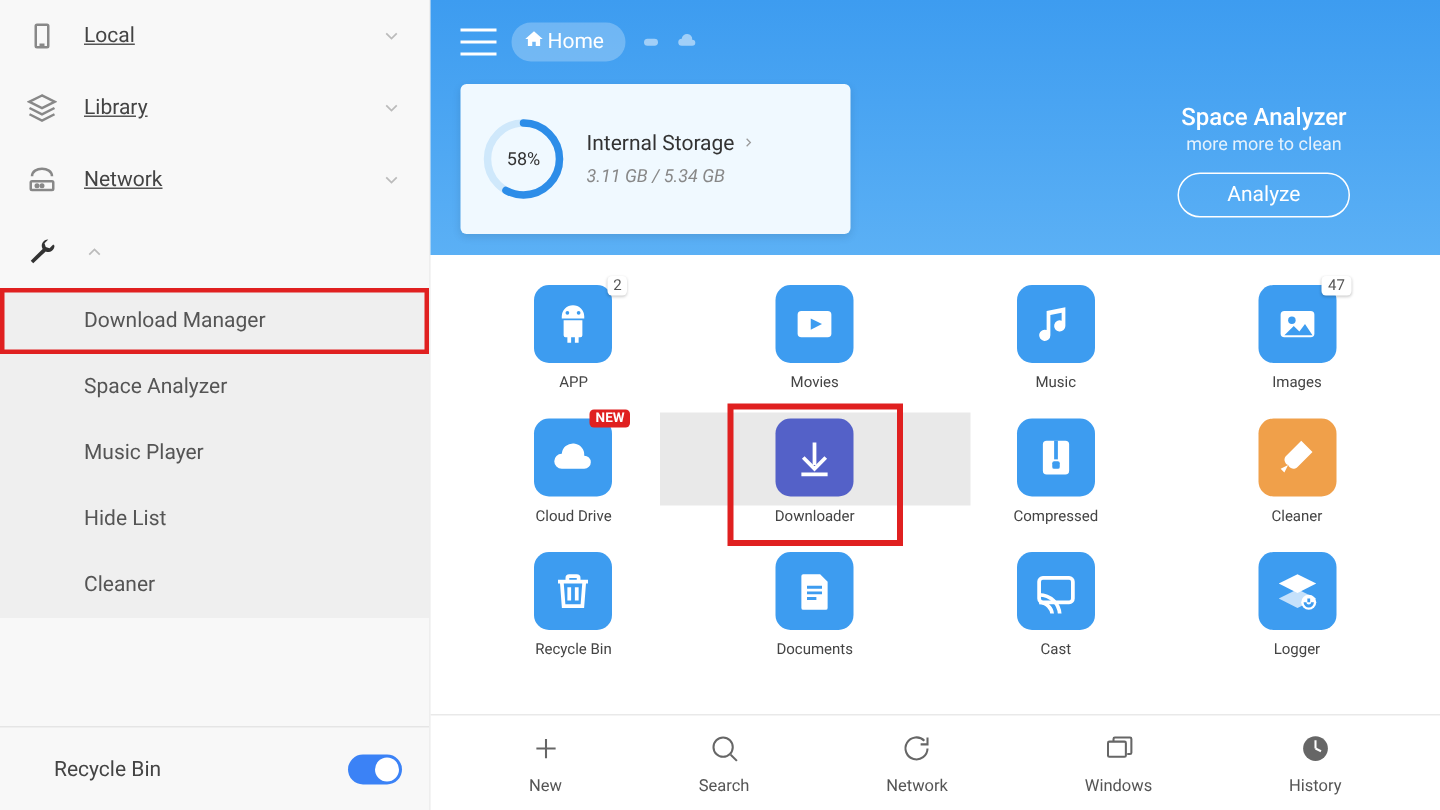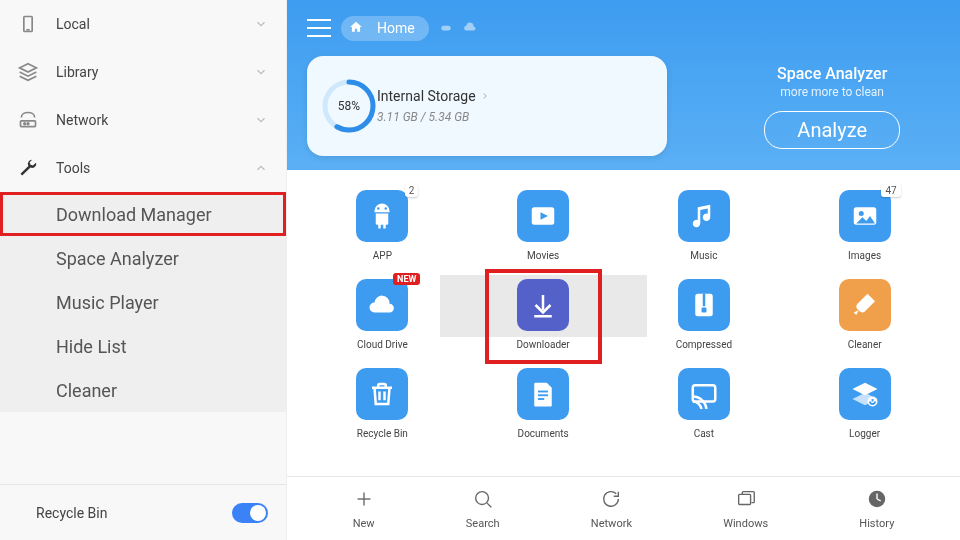--- a/index.html
+++ b/index.html
@@ -2,54 +2,54 @@
 <html><head>
 <meta charset="utf-8">
 <style>
   * { box-sizing: border-box; margin: 0; padding: 0; }
   body { font-family: -apple-system, BlinkMacSystemFont, "Segoe UI", Roboto, Arial, sans-serif; width: 960px; height: 540px; overflow: hidden; background: #fff; }
   .app { display: flex; width: 100%; height: 100%; }
 
   
   .sidebar { width: 287px; background: #f8f8f8; border-right: 1px solid #eee; display: flex; flex-direction: column; }
   .sidebar-section { }
-  .sidebar-item { display: flex; align-items: center; height: 48px; padding: 0 18px; cursor: pointer; color: #555; font-size: 14px; position: relative; }
+  .sidebar-item { display: flex; align-items: center; height: 48px; padding: 0 18px; cursor: pointer; color: #555; font-size: 14px; position: relative; text-decoration: underline; }
   .sidebar-item .sb-icon { width: 20px; height: 20px; margin-right: 18px; color: #888; flex-shrink: 0; }
   .sidebar-item .sb-label { flex: 1; color: #444; }
   .sidebar-item .sb-chev { width: 14px; height: 14px; color: #bbb; }
   .sidebar-sub { background: #efefef; }
-  .sidebar-sub-item { display: flex; align-items: center; height: 44px; padding-left: 56px; font-size: 18px; color: #555; cursor: pointer; }
+  .sidebar-sub-item { display: flex; align-items: center; height: 44px; padding-left: 56px; font-size: 14px; color: #555; cursor: pointer; }
   .sidebar-sub-item.highlighted { outline: 3px solid #e02020; outline-offset: -3px; }
   .sidebar-spacer { flex: 1; }
   .sidebar-bottom { display: flex; align-items: center; height: 56px; padding: 0 18px; border-top: 1px solid #e5e5e5; }
   .sidebar-bottom .sb-icon { margin-right: 18px; }
   .sidebar-bottom .sb-label { flex: 1; color: #444; font-size: 14px; }
   .toggle { width: 36px; height: 20px; background: #3b82f6; border-radius: 10px; position: relative; }
   .toggle::after { content: ""; width: 16px; height: 16px; background: #fff; border-radius: 50%; position: absolute; top: 2px; right: 2px; }
 
   
   .main { flex: 1; display: flex; flex-direction: column; }
   .topbar { height: 170px; background: linear-gradient(180deg, #3d9cf0 0%, #5bb0f5 100%); padding: 10px 20px 0 20px; color: #fff; position: relative; }
   .toprow { display: flex; align-items: center; height: 36px; gap: 10px; }
   .menu-btn { width: 24px; height: 18px; cursor: pointer; display: flex; flex-direction: column; justify-content: space-between; }
   .menu-btn span { height: 2px; background: #fff; }
-  .breadcrumb-chip { background: rgba(255,255,255,0.25); border-radius: 16px; padding: 4px 14px 4px 8px; display: flex; align-items: center; gap: 14px; font-size: 14px; cursor: pointer; }
+  .breadcrumb-chip { background: rgba(255,255,255,0.25); border-radius: 16px; padding: 4px 14px 4px 8px; display: flex; align-items: center; gap: 2px; font-size: 14px; cursor: pointer; }
   .breadcrumb-chip svg { width: 14px; height: 14px; }
   .panel-row { display: flex; gap: 30px; margin-top: 10px; }
-  .storage-card { background: #f0f9ff; border-radius: 16px; width: 360px; height: 100px; padding: 14px; display: flex; align-items: center; box-shadow: 0 2px 6px rgba(0,0,0,0.1); }
+  .storage-card { background: #f0f9ff; border-radius: 4px; width: 260px; height: 100px; padding: 14px; display: flex; align-items: center; gap: 14px; box-shadow: 0 2px 6px rgba(0,0,0,0.1); }
   .ring { width: 56px; height: 56px; position: relative; }
   .ring svg { transform: rotate(-90deg); }
   .ring-text { position: absolute; top: 0; left: 0; width: 100%; height: 100%; display: flex; align-items: center; justify-content: center; font-size: 12px; color: #333; font-weight: 400; }
   .storage-info .title { color: #333; font-size: 14px; display: flex; align-items: center; gap: 4px; justify-content: flex-end; }
   .storage-info .title svg { width: 10px; height: 10px; color: #999; }
   .storage-info .subtitle { color: #888; font-size: 12px; margin-top: 6px; font-style: italic; }
   .analyzer { display: flex; flex-direction: column; align-items: center; justify-content: center; flex: 0 0 auto; margin-left: auto; margin-right: 40px; }
   .analyzer .a-title { font-size: 16px; font-weight: 500; }
   .analyzer .a-sub { font-size: 12px; opacity: 0.85; margin-top: 2px; }
-  .analyzer .a-btn { margin-top: 12px; border: 1.5px solid #fff; border-radius: 18px; padding: 6px 32px; font-size: 20px; cursor: pointer; }
+  .analyzer .a-btn { margin-top: 12px; border: 1.5px solid #fff; border-radius: 18px; padding: 6px 32px; font-size: 14px; cursor: pointer; }
 
   .grid-area { flex: 1; padding: 20px 20px 0 20px; position: relative; overflow: hidden; }
   .grid { display: grid; grid-template-columns: repeat(4, 1fr); column-gap: 10px; row-gap: 18px; }
   .tile { display: flex; flex-direction: column; align-items: center; cursor: pointer; position: relative; }
   .tile .icon-box { width: 52px; height: 52px; border-radius: 10px; display: flex; align-items: center; justify-content: center; position: relative; }
   .tile .icon-box svg { width: 30px; height: 30px; }
   .tile .label { margin-top: 8px; font-size: 10px; color: #444; }
   .tile .badge { position: absolute; top: -6px; right: -10px; background: #fff; color: #555; font-size: 10px; border-radius: 3px; padding: 1px 4px; box-shadow: 0 1px 2px rgba(0,0,0,0.2); }
   .tile .new-badge { position: absolute; top: -6px; right: -12px; background: #e02020; color: #fff; font-size: 9px; font-weight: 700; padding: 1px 4px; border-radius: 3px; }
   .tile .icon-box-wrapper { display: flex; flex-direction: column; align-items: center; }
@@ -117,21 +117,20 @@
               <polyline points="6 9 12 15 18 9"></polyline>
             </svg>
         </span>
       </div>
       <div class="sidebar-item">
         <span class="sb-icon" style="color:#333">
           <svg viewBox="0 0 24 24" fill="currentColor">
               <path d="M22 7 a5 5 0 0 1-7 4.5 L5 21 l-2-2 L12.5 9.5 A5 5 0 0 1 17 2 l-3 3 1 3 3 1 3-3 z"></path>
             </svg>
         </span>
-        <span class="sb-label">Tools</span>
         <span class="sb-chev">
           <svg viewBox="0 0 24 24" fill="none" stroke="currentColor" stroke-width="2">
               <polyline points="6 15 12 9 18 15"></polyline>
             </svg>
         </span>
       </div>
       <div class="sidebar-sub">
         <div class="sidebar-sub-item highlighted">
           <span>Download Manager</span>
         </div>

